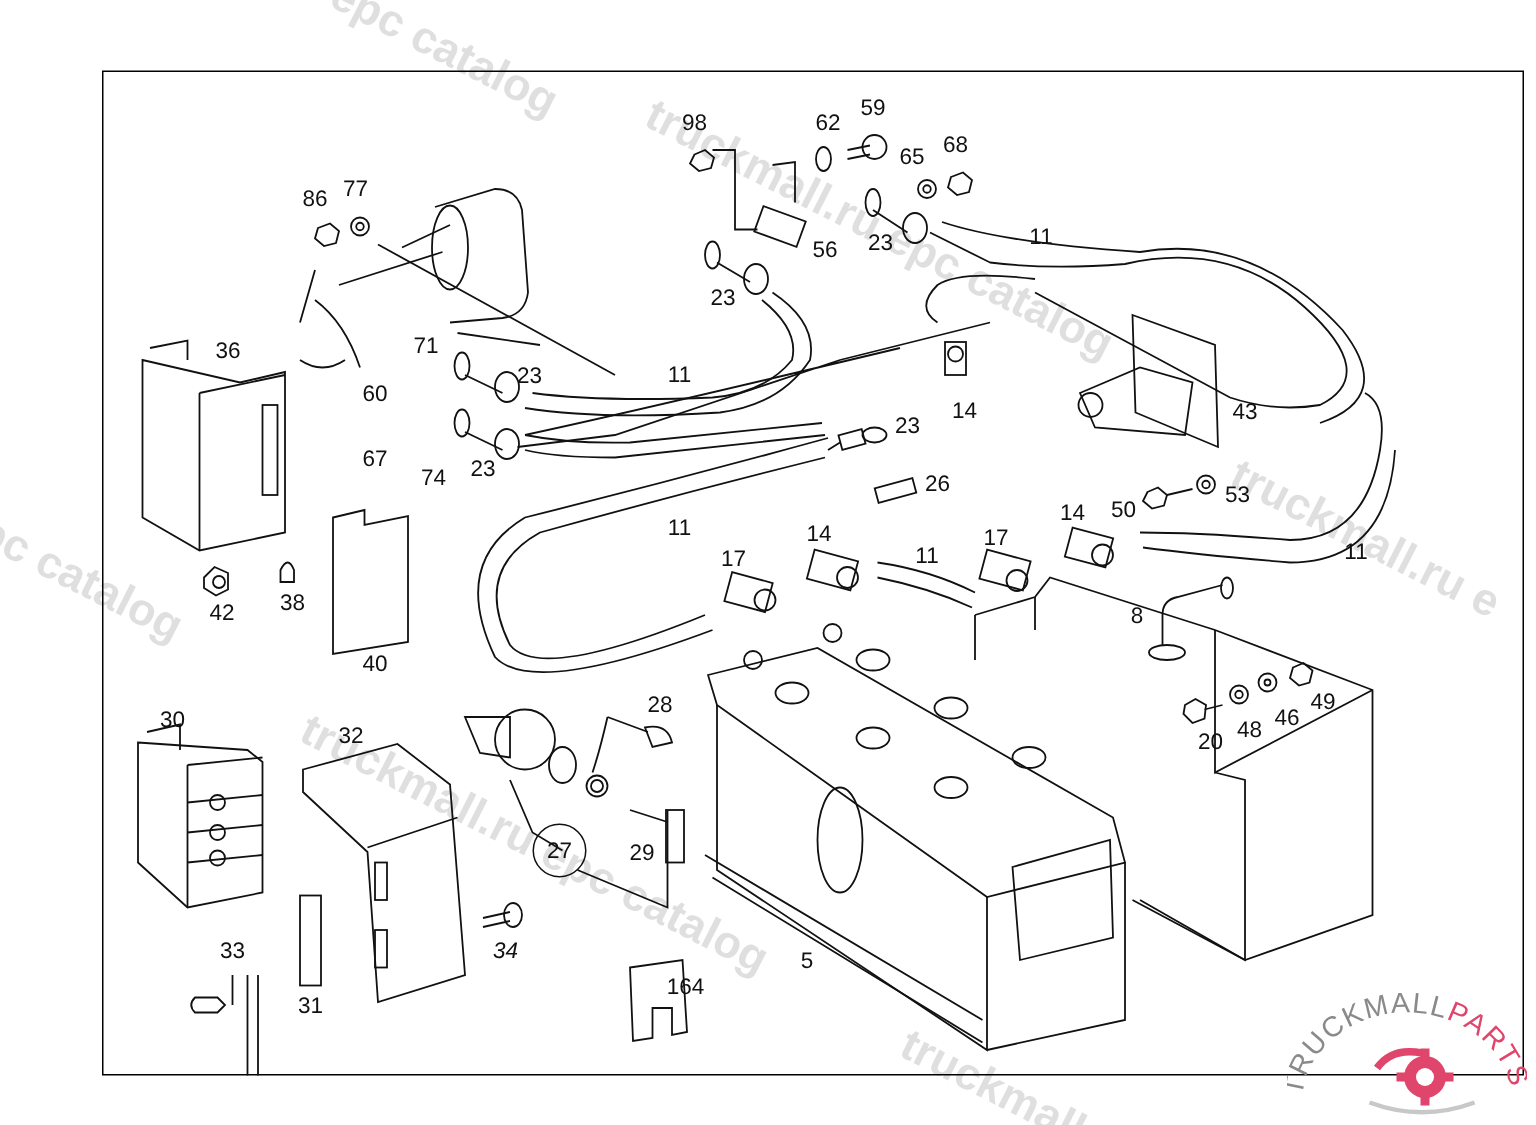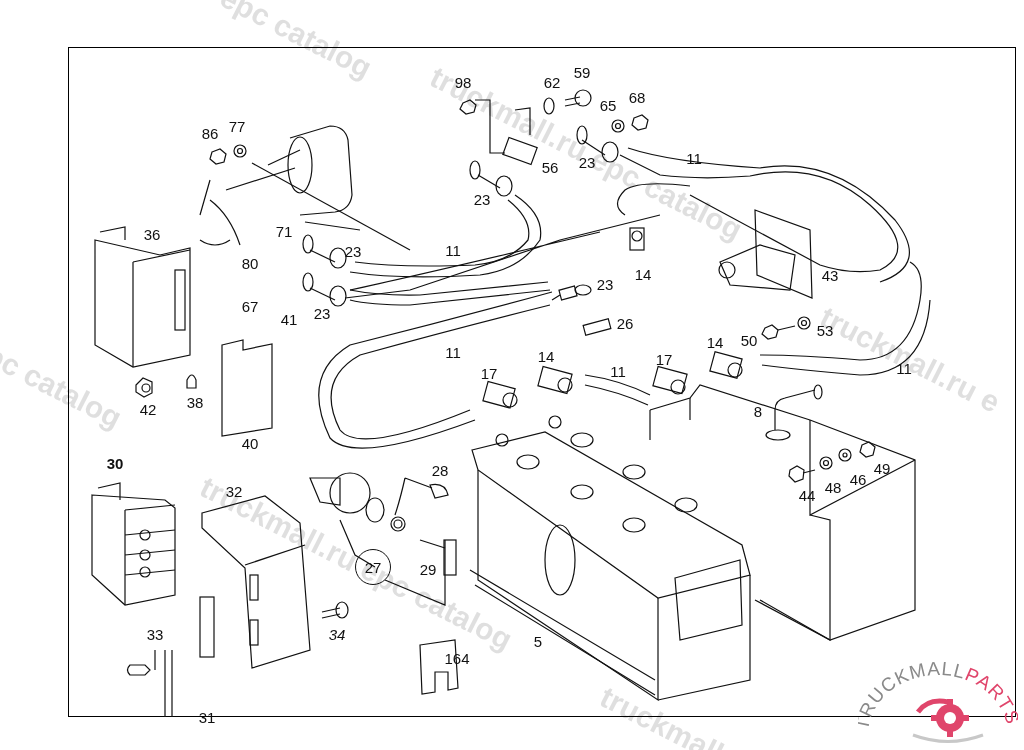--- a/index.html
+++ b/index.html
@@ -231,53 +231,53 @@
   <div class="callout" style="left:637px;top:97px;">68</div>
   <div class="callout" style="left:550px;top:167px;">56</div>
   <div class="callout" style="left:587px;top:162px;">23</div>
   <div class="callout" style="left:482px;top:199px;">23</div>
   <div class="callout" style="left:694px;top:158px;">11</div>
   <div class="callout" style="left:210px;top:133px;">86</div>
   <div class="callout" style="left:237px;top:126px;">77</div>
   <div class="callout" style="left:152px;top:234px;">36</div>
   <div class="callout" style="left:284px;top:231px;text-align:center;">71</div>
   <div class="callout" style="left:353px;top:251px;">23</div>
-  <div class="callout" style="left:250px;top:263px;">80</div>
+  <div class="callout" style="left:250px;top:263px;">60</div>
   <div class="callout" style="left:250px;top:306px;">67</div>
-  <div class="callout" style="left:289px;top:319px;">41</div>
+  <div class="callout" style="left:289px;top:319px;">74</div>
   <div class="callout" style="left:322px;top:313px;">23</div>
   <div class="callout" style="left:453px;top:250px;">11</div>
   <div class="callout" style="left:643px;top:274px;">14</div>
   <div class="callout" style="left:830px;top:275px;">43</div>
   <div class="callout" style="left:605px;top:284px;">23</div>
   <div class="callout" style="left:625px;top:323px;">26</div>
   <div class="callout" style="left:749px;top:340px;">50</div>
   <div class="callout" style="left:825px;top:330px;">53</div>
   <div class="callout" style="left:453px;top:352px;">11</div>
   <div class="callout" style="left:546px;top:356px;">14</div>
   <div class="callout" style="left:489px;top:373px;">17</div>
   <div class="callout" style="left:715px;top:342px;">14</div>
   <div class="callout" style="left:618px;top:371px;">11</div>
   <div class="callout" style="left:664px;top:359px;">17</div>
   <div class="callout" style="left:904px;top:368px;">11</div>
   <div class="callout" style="left:148px;top:409px;">42</div>
   <div class="callout" style="left:195px;top:402px;">38</div>
   <div class="callout" style="left:250px;top:443px;text-align:right;">40</div>
   <div class="callout" style="left:758px;top:411px;">8</div>
-  <div class="callout" style="left:807px;top:495px;">44</div>
+  <div class="callout" style="left:807px;top:495px;">20</div>
   <div class="callout" style="left:833px;top:487px;">48</div>
   <div class="callout" style="left:858px;top:479px;">46</div>
   <div class="callout" style="left:882px;top:468px;">49</div>
-  <div class="callout" style="left:115px;top:463px;font-weight:bold;">30</div>
+  <div class="callout" style="left:115px;top:480px;">30</div>
   <div class="callout" style="left:234px;top:491px;">32</div>
   <div class="callout" style="left:440px;top:470px;">28</div>
   <div class="callout circle" style="left:373px;top:567px;">27</div>
   <div class="callout" style="left:428px;top:569px;">29</div>
   <div class="callout" style="left:155px;top:634px;">33</div>
-  <div class="callout" style="left:207px;top:671px;margin-top:46px;">31</div>
+  <div class="callout" style="left:207px;top:671px;">31</div>
   <div class="callout" style="left:337px;top:634px;font-style:italic;">34</div>
   <div class="callout" style="left:457px;top:658px;">164</div>
   <div class="callout" style="left:538px;top:641px;">5</div>
 
   <svg class="logo" viewBox="0 0 160 100">
     <defs>
       <path id="arc" d="M10,85 A70,60 0 0 1 150,85"></path>
     </defs>
     <text class="logo-text">
       <textPath href="#arc" startOffset="2%"><tspan id="logo-left" fill="#8a8a8a">TRUCKMALL</tspan><tspan id="logo-right" fill="#e0456b">PARTS</tspan></textPath>

